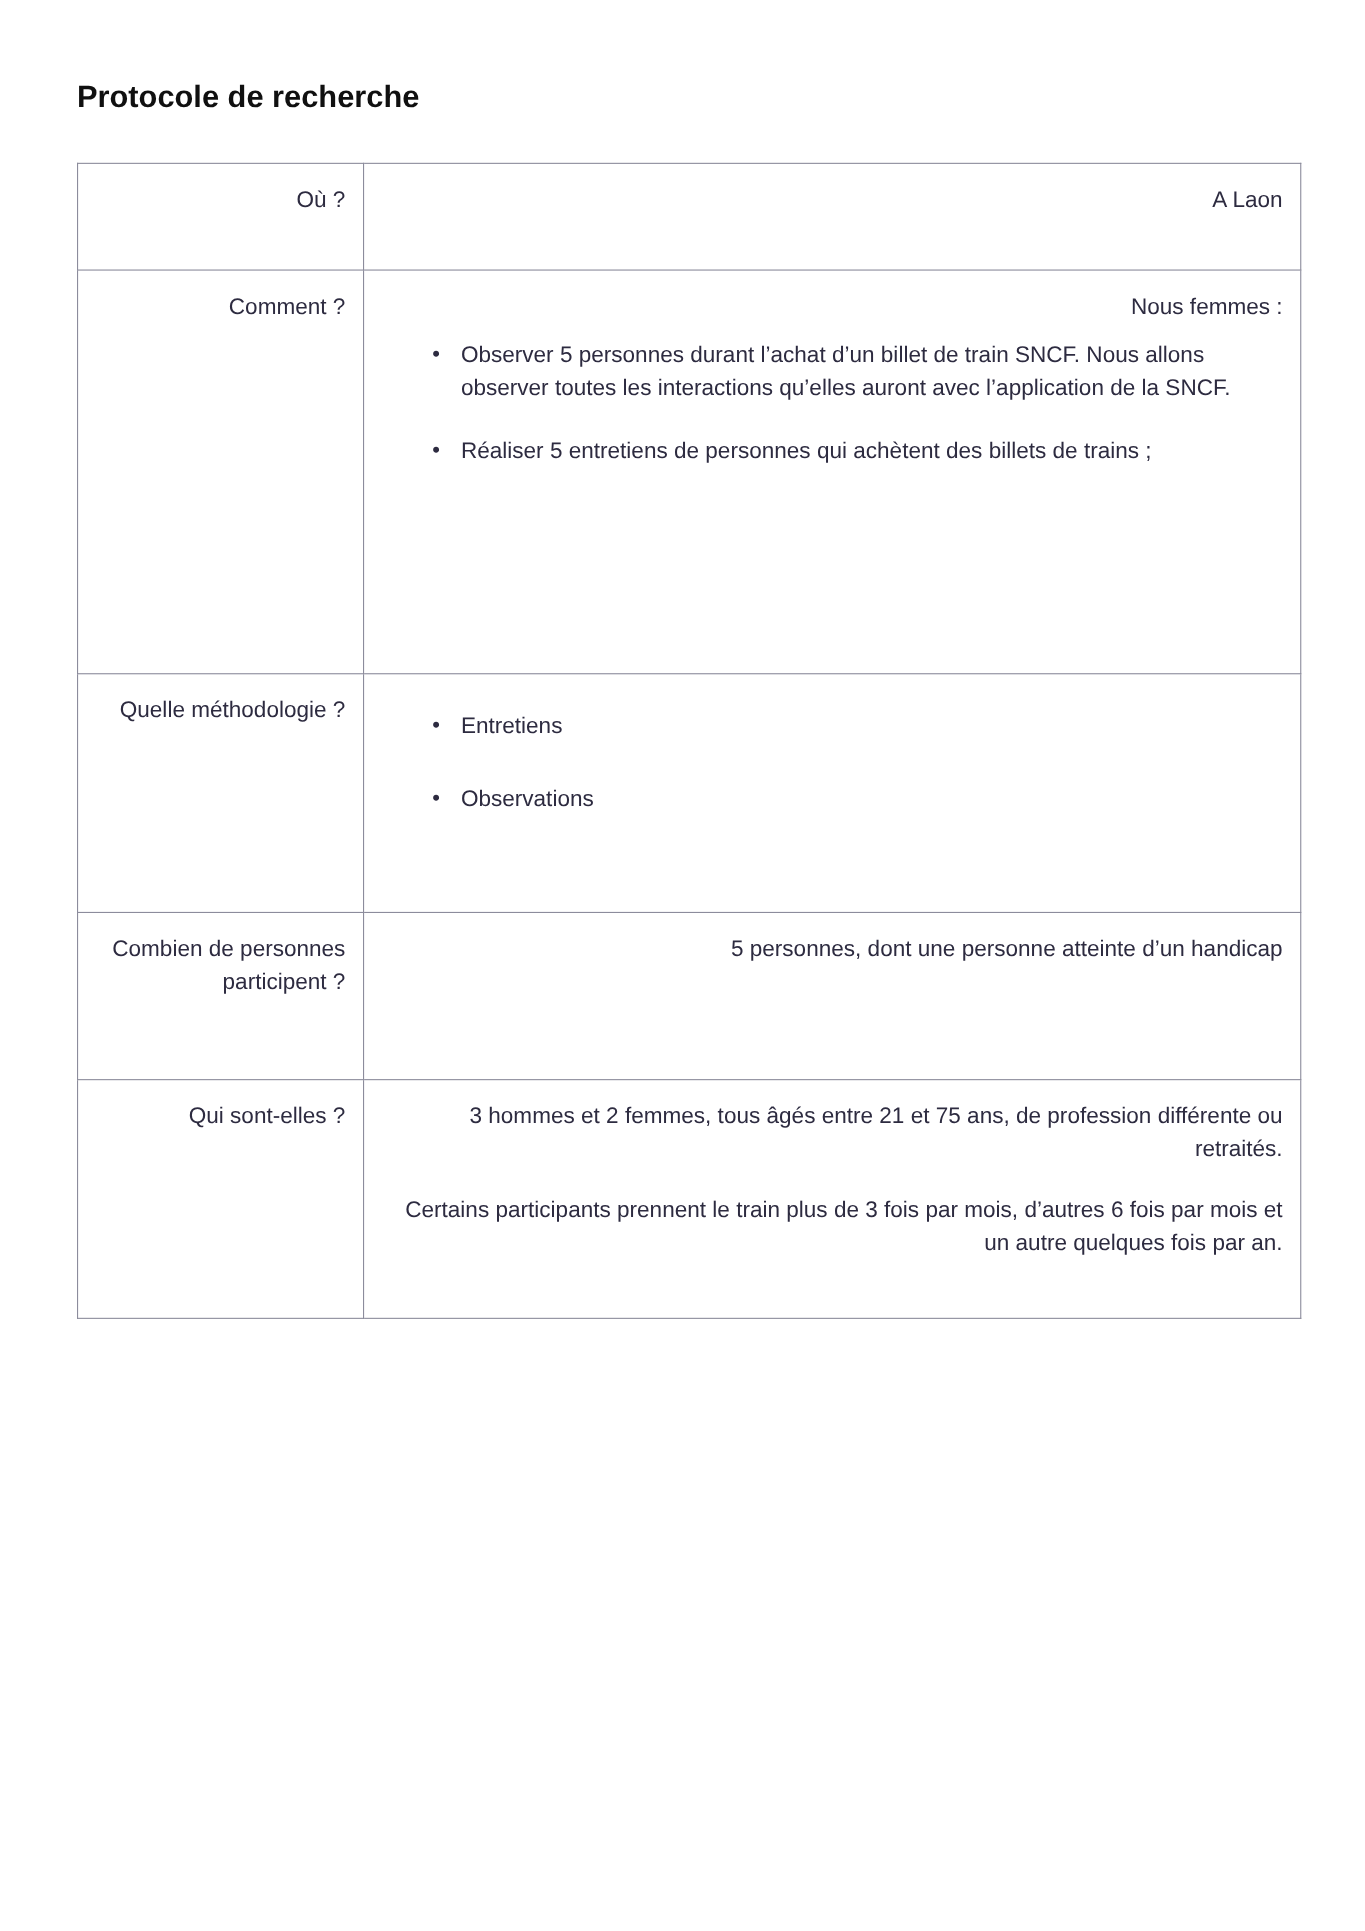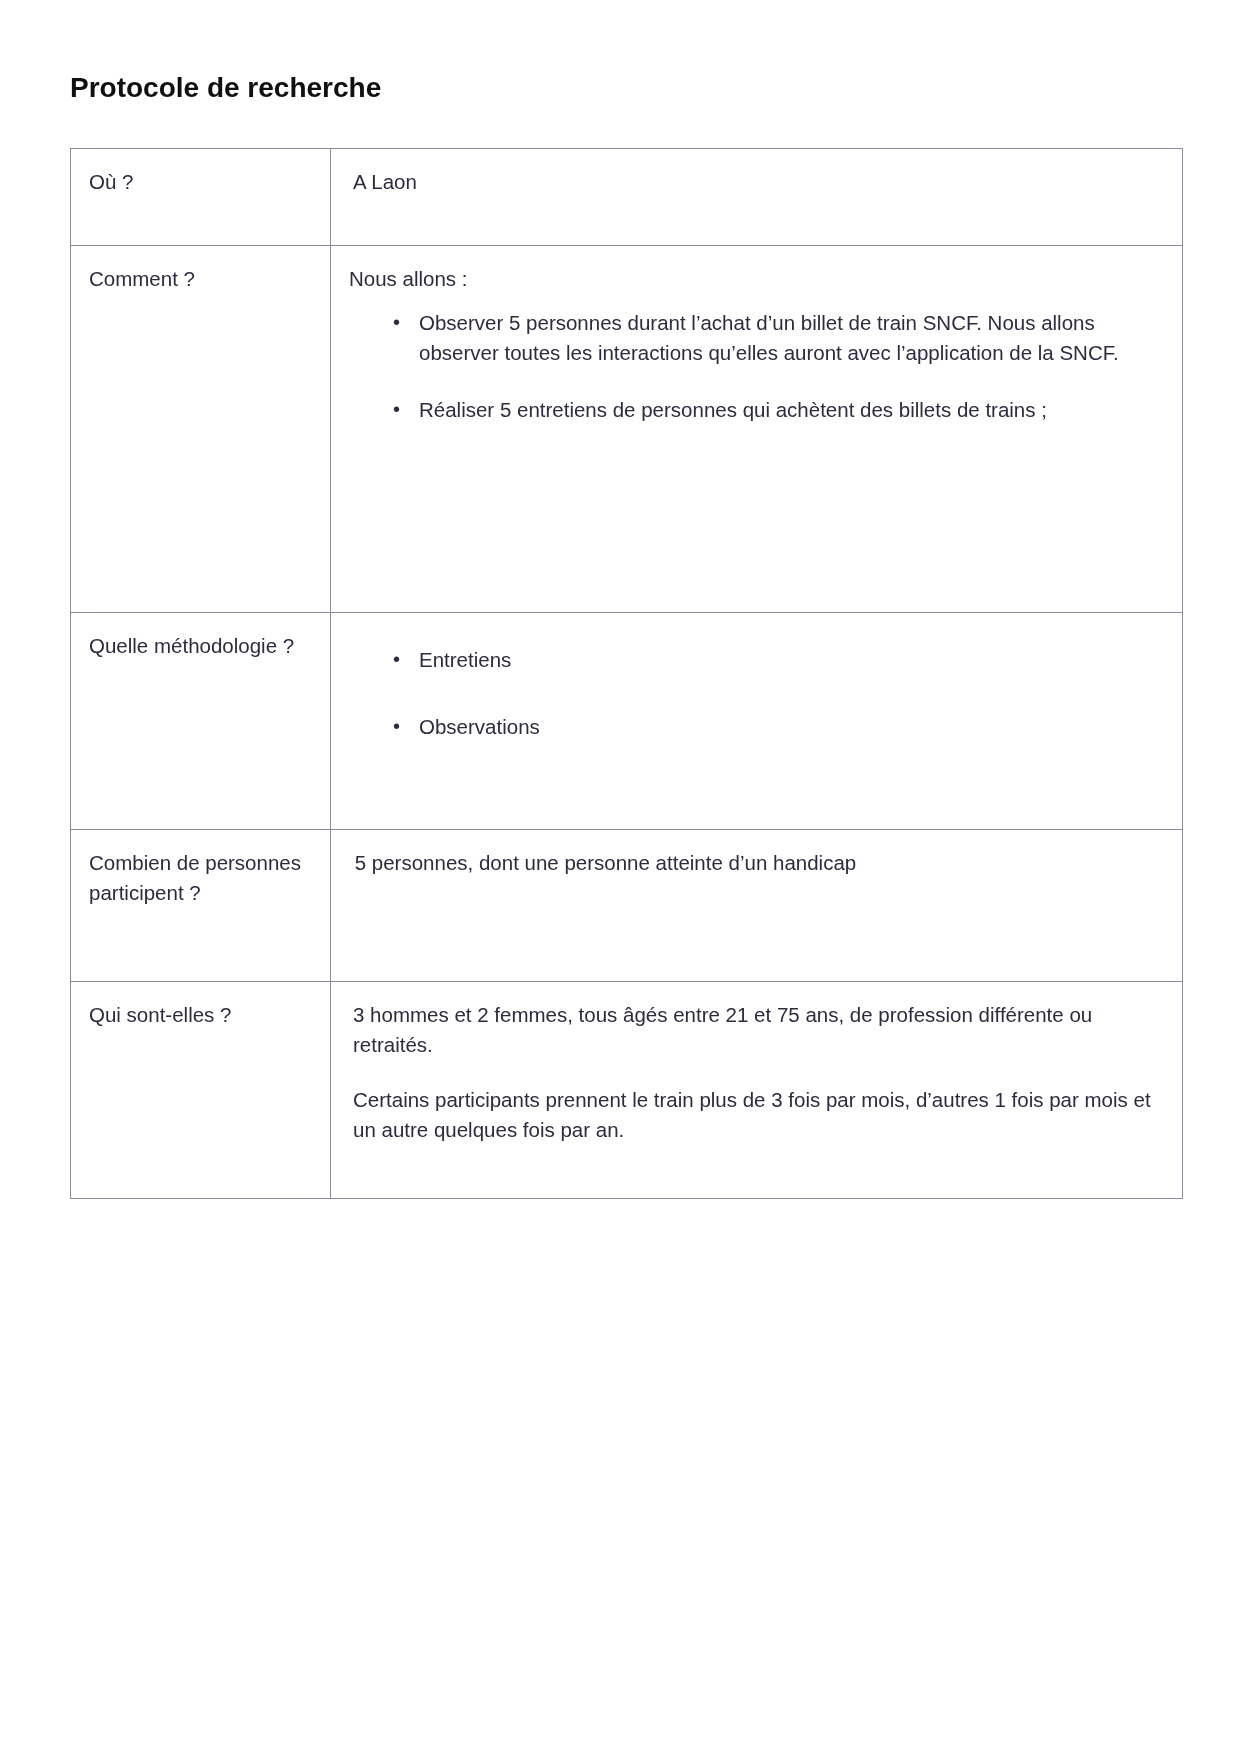--- a/index.html
+++ b/index.html
@@ -63,20 +63,21 @@
   .row-ou td { height: 60px; }
   .row-quand td { height: 62px; }
   .row-comment td { height: 330px; }
   .row-method td { height: 180px; }
   .row-combien td { height: 115px; }
   .row-qui td { height: 180px; }
 
   .cell-text {
     margin: 0;
     white-space: pre-wrap;
+    text-align: right;
   }
   .cell-text + .cell-text {
     margin-top: 26px;
   }
   .intro-line {
     margin: 0 0 12px 0;
   }
   ul.bullets {
     margin: 14px 0 0 0;
     padding-left: 44px;
@@ -123,21 +124,21 @@
           <p class="cell-text value-indent">A Laon</p>
         </td>
       </tr>
 
 
       <tr class="row-comment">
         <td class="col-label">
           <p class="cell-text">Comment ?</p>
         </td>
         <td class="col-value">
-          <p class="cell-text intro-line">Nous allons :</p>
+          <p class="cell-text intro-line">Nous femmes :</p>
           <ul class="bullets">
             <li>Observer 5 personnes durant l’achat d’un billet de train SNCF. Nous allons observer toutes les interactions qu’elles auront avec l’application de la SNCF.</li>
             <li>Réaliser 5 entretiens de personnes qui achètent des billets de trains ;</li>
           </ul>
         </td>
       </tr>
 
       <tr class="row-method">
         <td class="col-label">
           <p class="cell-text">Quelle méthodologie ?</p>
@@ -158,20 +159,20 @@
           <p class="cell-text"> 5 personnes, dont une personne atteinte d’un handicap</p>
         </td>
       </tr>
 
       <tr class="row-qui">
         <td class="col-label">
           <p class="cell-text">Qui sont-elles ?</p>
         </td>
         <td class="col-value">
           <p class="cell-text value-indent">3 hommes et 2 femmes, tous âgés entre 21 et 75 ans, de profession différente ou retraités.</p>
-          <p class="cell-text value-indent">Certains participants prennent le train plus de 3 fois par mois, d’autres 1 fois par mois et un autre quelques fois par an.</p>
+          <p class="cell-text value-indent">Certains participants prennent le train plus de 3 fois par mois, d’autres 6 fois par mois et un autre quelques fois par an.</p>
         </td>
       </tr>
 
     </tbody>
   </table>
 
 </div>
 
 </body></html>

